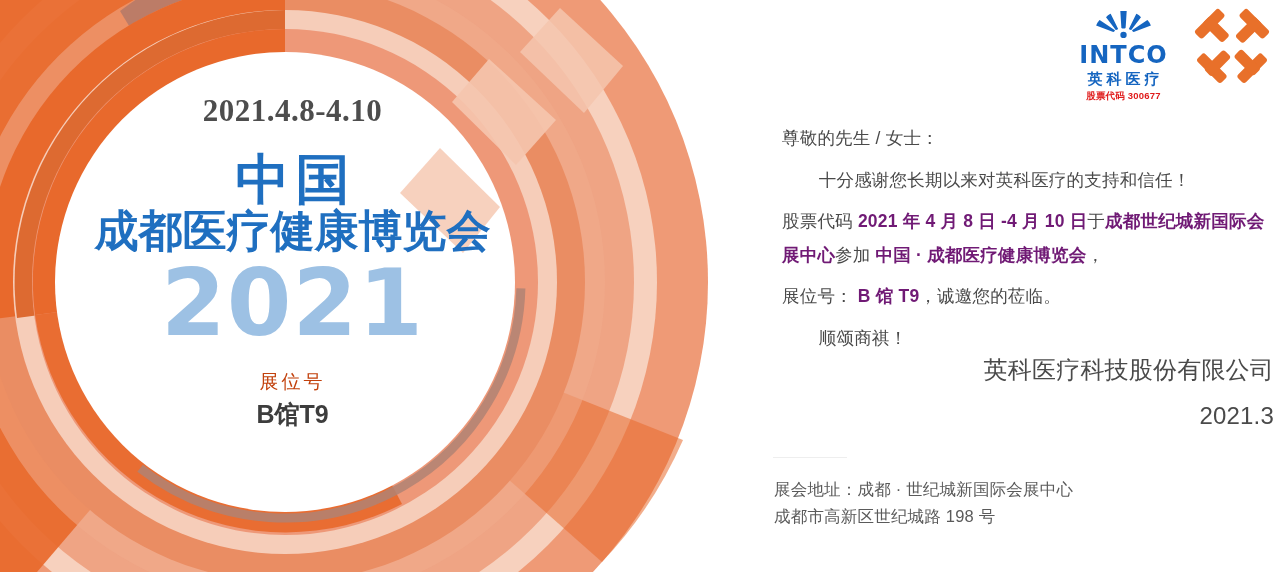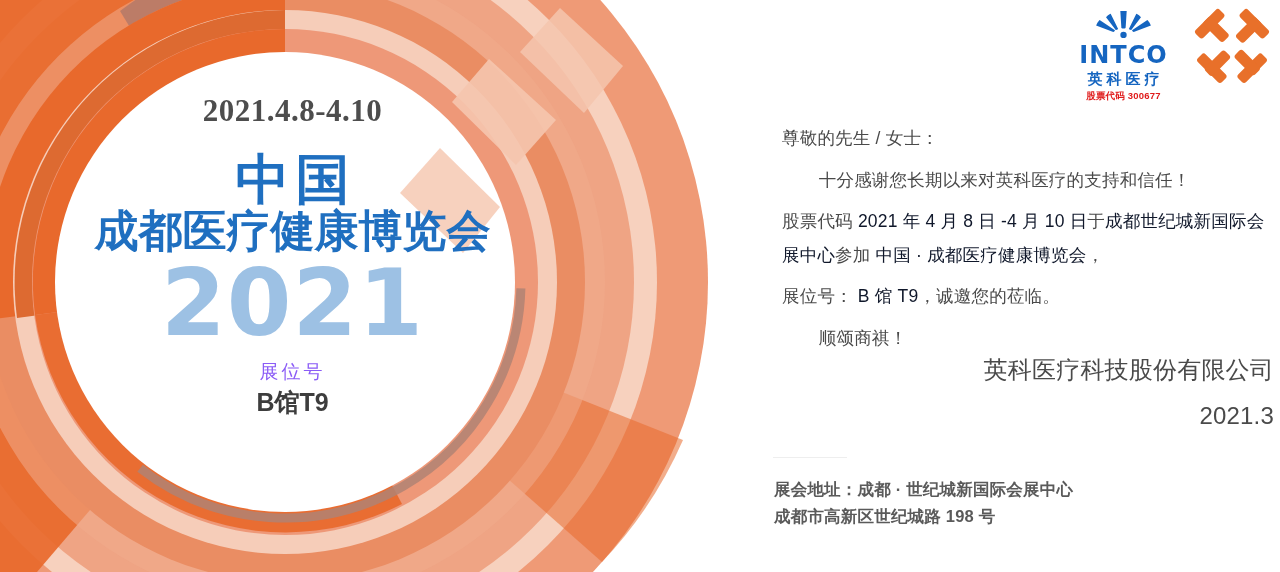--- a/index.html
+++ b/index.html
@@ -68,24 +68,25 @@
   #year-big {
     font-family: "DejaVu Sans", "Liberation Sans", sans-serif;
     font-size: 93px;
     font-weight: bold;
     color: #9dc1e4;
     line-height: 1;
     letter-spacing: 1px;
   }
   #booth-label {
     font-size: 19px;
-    color: #8b5cf6;
+    color: #c2410c;
     letter-spacing: 3px;
     line-height: 1;
-    margin-top: 12px;
+    margin-top: 24px;
+    font-family: Liberation Mono, monospace;
   }
   #booth-value {
     font-size: 25px;
     font-weight: bold;
     color: #3d3d3d;
     letter-spacing: 0px;
     line-height: 1;
     margin-top: 9px;
   }
 
@@ -143,21 +144,21 @@
     left: 14px;
     top: 114px;
     width: 500px;
     color: #4a4a4a;
     font-size: 17.5px;
     line-height: 1.92;
     letter-spacing: 0.2px;
   }
   #letter p { margin: 8px; }
   #letter .indent { text-indent: 2.1em; }
-  #letter b { color: #0f172a; font-weight: normal; }
+  #letter b { color: #701a75; font-weight: bold; }
   #signature-block {
     position: absolute;
     left: 14px;
     top: 347px;
     width: 500px;
     text-align: right;
     color: #4a4a4a;
     font-size: 24px;
     line-height: 1.92;
     letter-spacing: 0.2px;
@@ -174,21 +175,21 @@
   #venue-block {
     position: absolute;
     left: 14px;
     top: 476px;
     width: 500px;
     color: #5a5a5a;
     font-size: 16.5px;
     line-height: 1.62;
     letter-spacing: 0.2px;
   }
-  #venue-block div { white-space: nowrap; font-weight: bold; }
+  #venue-block div { white-space: nowrap; }
 </style>
 </head>
 <body>
 
 <div id="page">
 
   <div id="left-graphic">
     <svg width="740" height="572" viewBox="0 0 740 572">
       <defs>
         <clipPath id="clipAll">

